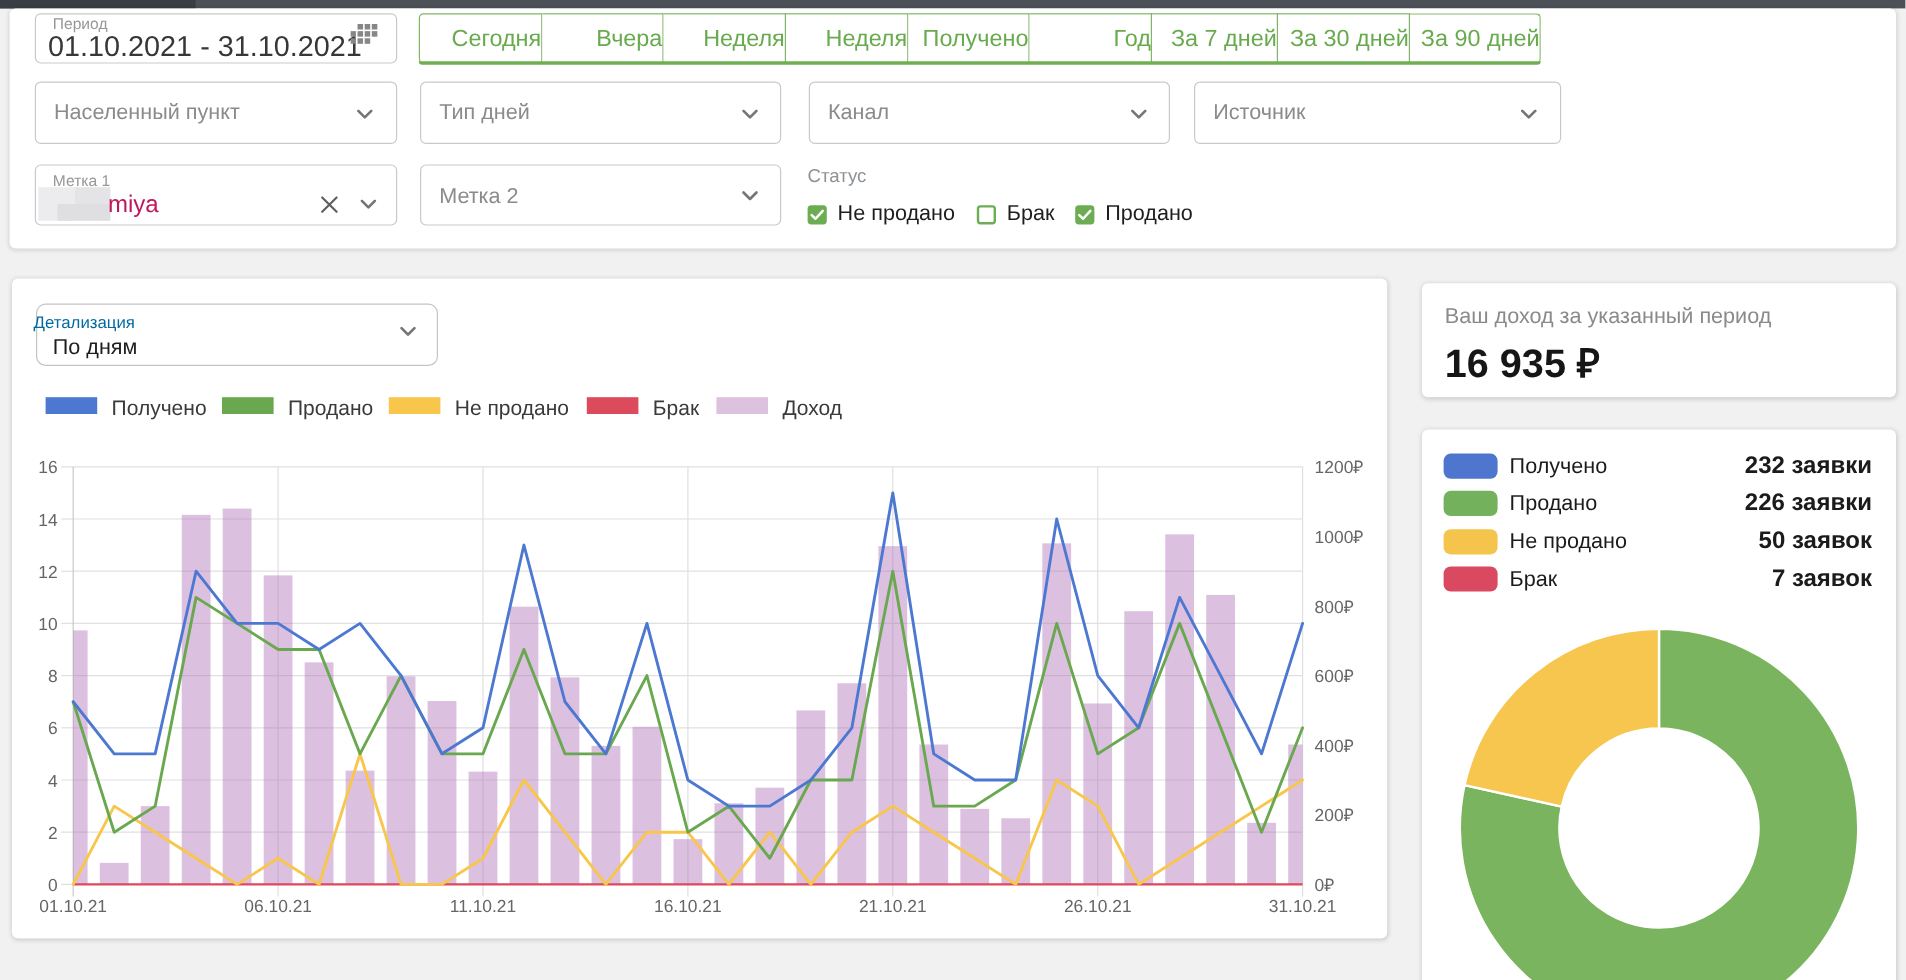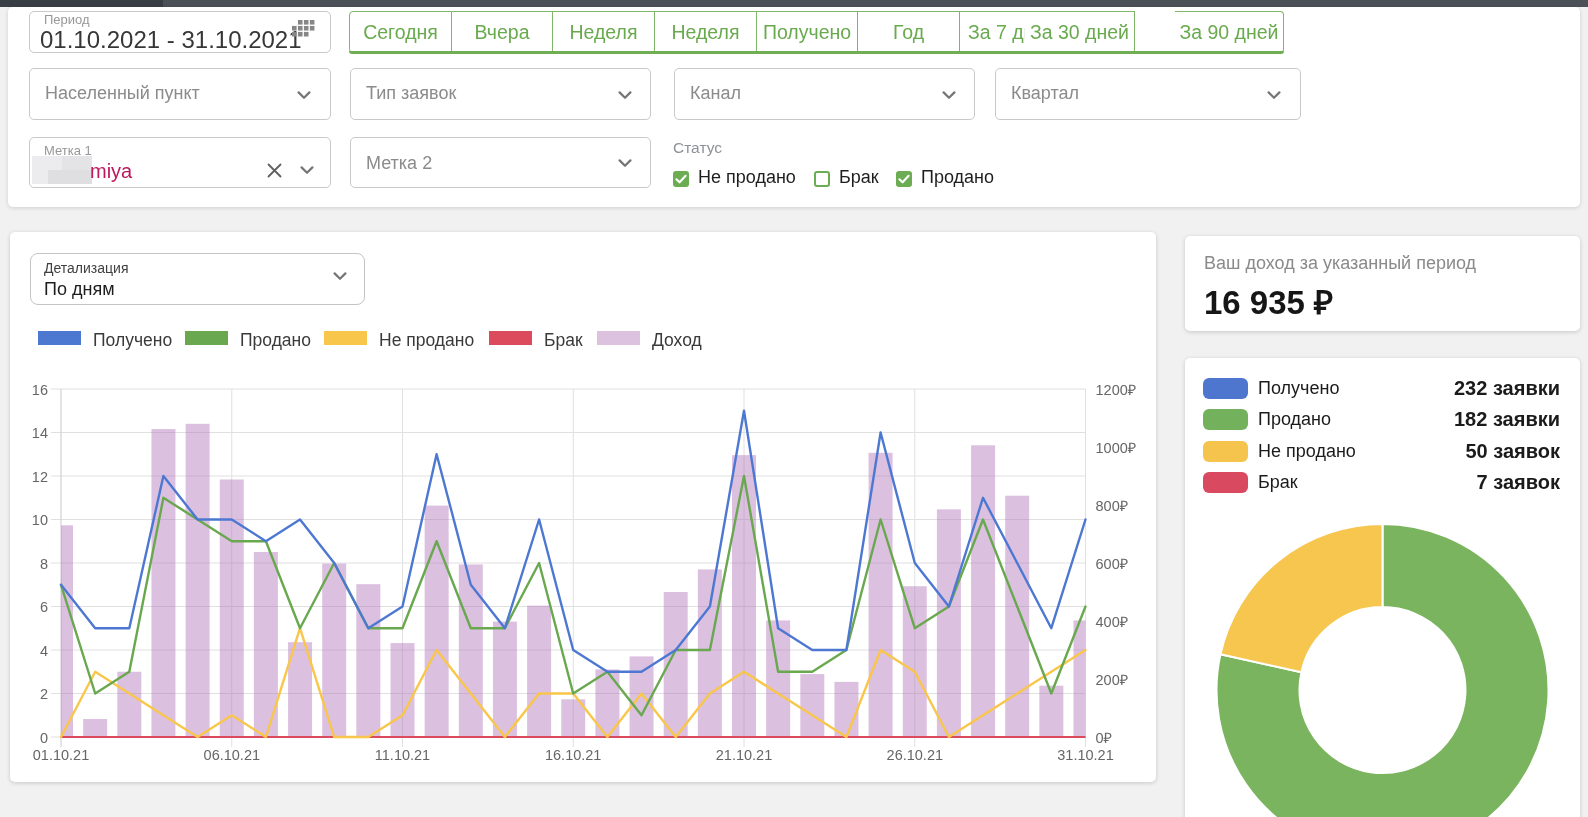--- a/index.html
+++ b/index.html
@@ -1,21 +1,21 @@
 <!DOCTYPE html>
 <html><head><meta charset="utf-8">
 <style>
 *{margin:0;padding:0;box-sizing:border-box}
 html,body{width:1588px;height:817px;overflow:hidden;font-family:"Liberation Sans",sans-serif;background:#f1f1f2;position:relative}
 .abs{position:absolute}
 .card{position:absolute;background:#fff;border-radius:5px;box-shadow:0 1px 4px rgba(0,0,0,.18)}
 .inbox{position:absolute;background:#fff;border:1px solid #c9c9c9;border-radius:5px}
 .flabel{position:absolute;font-size:13px;color:#979797}
 .ph{position:absolute;font-size:18px;color:#8b8b8b}
-.btn{position:absolute;top:11px;height:42px;border:1px solid #80b667;border-left:none;color:#68aa4d;font-size:19.5px;text-align:center;line-height:40px;background:#fff}
+.btn{position:absolute;top:11px;height:42px;border:1px solid #80b667;border-left:none;color:#68aa4d;font-size:19.5px;text-align:right;line-height:40px;background:#fff}
 .cbx{position:absolute;width:16px;height:16px;border-radius:3px}
 .cblbl{position:absolute;font-size:18px;color:#1e1e1e}
 .lgsw{position:absolute;width:43px;height:14px}
 .lglbl{position:absolute;font-size:17.5px;color:#3a3a3a}
 .rsw{position:absolute;left:1203px;width:45px;height:21px;border-radius:6px}
 .rlbl{position:absolute;left:1258px;font-size:18px;color:#1b1b1b}
 .rval{position:absolute;font-size:20px;font-weight:bold;color:#1b1b1b;right:28px;text-align:right}
 </style></head>
 <body>
 
@@ -43,42 +43,42 @@
   </svg>
 
 <div class="abs" style="left:349px;top:11px;width:936px;height:42px">
   <div class="btn" style="left:0;top:0;width:103px;border-left:1px solid #80b667;border-radius:4px 0 0 4px">Сегодня</div>
   <div class="btn" style="left:103px;top:0;width:101px">Вчера</div>
   <div class="btn" style="left:204px;top:0;width:102px">Неделя</div>
   <div class="btn" style="left:306px;top:0;width:102px">Неделя</div>
   <div class="btn" style="left:408px;top:0;width:101px">Получено</div>
   <div class="btn" style="left:509px;top:0;width:102px">Год</div>
   <div class="btn" style="left:611px;top:0;width:105px">За 7 дней</div>
-  <div class="btn" style="left:676px;top:0;width:110px">За 30 дней</div>
+  <div class="btn" style="left:716px;top:0;width:110px">За 30 дней</div>
   <div class="btn" style="left:826px;top:0;width:109px;border-radius:0 4px 4px 0">За 90 дней</div>
   <div class="abs" style="left:0;top:40px;width:935px;height:3px;background:#6fae52;border-radius:0 0 3px 3px"></div>
 </div>
 
 <div class="inbox" style="left:29px;top:68px;width:302px;height:52px"></div>
 <div class="ph" style="left:45px;top:83px">Населенный пункт</div>
 <svg style="position:absolute;left:297px;top:91px;width:14px;height:9px" viewBox="0 0 14 9">
     <path d="M1.6 1.4 L7 6.8 L12.4 1.4" fill="none" stroke="#757575" stroke-width="2.2" stroke-linecap="round" stroke-linejoin="round"></path>
   </svg>
 <div class="inbox" style="left:350px;top:68px;width:301px;height:52px"></div>
-<div class="ph" style="left:366px;top:83px">Тип заявок</div>
+<div class="ph" style="left:366px;top:83px">Тип дней</div>
 <svg style="position:absolute;left:618px;top:91px;width:14px;height:9px" viewBox="0 0 14 9">
     <path d="M1.6 1.4 L7 6.8 L12.4 1.4" fill="none" stroke="#757575" stroke-width="2.2" stroke-linecap="round" stroke-linejoin="round"></path>
   </svg>
 <div class="inbox" style="left:674px;top:68px;width:301px;height:52px"></div>
 <div class="ph" style="left:690px;top:83px">Канал</div>
 <svg style="position:absolute;left:942px;top:91px;width:14px;height:9px" viewBox="0 0 14 9">
     <path d="M1.6 1.4 L7 6.8 L12.4 1.4" fill="none" stroke="#757575" stroke-width="2.2" stroke-linecap="round" stroke-linejoin="round"></path>
   </svg>
 <div class="inbox" style="left:995px;top:68px;width:306px;height:52px"></div>
-<div class="ph" style="left:1011px;top:83px">Квартал</div>
+<div class="ph" style="left:1011px;top:83px">Источник</div>
 <svg style="position:absolute;left:1267px;top:91px;width:14px;height:9px" viewBox="0 0 14 9">
     <path d="M1.6 1.4 L7 6.8 L12.4 1.4" fill="none" stroke="#757575" stroke-width="2.2" stroke-linecap="round" stroke-linejoin="round"></path>
   </svg>
 
 <div class="inbox" style="left:29px;top:137px;width:302px;height:51px"></div>
 <div class="flabel" style="left:44px;top:143px">Метка 1</div>
 <div class="abs" style="left:32px;top:156px;width:30px;height:28px;background:#ececee"></div>
 <div class="abs" style="left:62px;top:156px;width:30px;height:14px;background:#e4e4e6"></div>
 <div class="abs" style="left:48px;top:170px;width:44px;height:14px;background:#dfdfe1"></div>
 <div class="abs" style="left:90px;top:160px;font-size:20px;color:#be185d">miya</div>
@@ -105,21 +105,21 @@
 <div class="cblbl" style="left:839px;top:167px">Брак</div>
 <div class="cbx" style="left:896px;top:171px;background:#6cad53">
     <svg viewBox="0 0 16 16" style="position:absolute;left:0;top:0;width:16px;height:16px">
       <path d="M3.4 8.3 L6.6 11.3 L12.6 4.8" fill="none" stroke="#fff" stroke-width="2.1" stroke-linecap="round" stroke-linejoin="round"></path>
     </svg>
   </div>
 <div class="cblbl" style="left:921px;top:167px">Продано</div>
 
 <div class="card" style="left:10px;top:232px;width:1146px;height:550px"></div>
 <div class="abs" style="left:30px;top:253px;width:335px;height:52px;border:1px solid #c4c4c4;border-radius:8px;background:#fff"></div>
-<div class="abs" style="left:44px;top:260px;font-size:14px;color:#404040">Детализация</div>
+<div class="abs" style="left:28px;top:260px;font-size:14px;color:#0369a1">Детализация</div>
 <div class="abs" style="left:44px;top:279px;font-size:18px;color:#1d1d1d">По дням</div>
 <svg style="position:absolute;left:333px;top:272px;width:14px;height:9px" viewBox="0 0 14 9">
     <path d="M1.6 1.4 L7 6.8 L12.4 1.4" fill="none" stroke="#757575" stroke-width="2.2" stroke-linecap="round" stroke-linejoin="round"></path>
   </svg>
 
 <div class="lgsw" style="left:38px;top:331px;background:#4d78d2"></div>
 <div class="lglbl" style="left:93px;top:330px">Получено</div>
 <div class="lgsw" style="left:185px;top:331px;background:#69a84f"></div>
 <div class="lglbl" style="left:240px;top:330px">Продано</div>
 <div class="lgsw" style="left:324px;top:331px;background:#f8c64b"></div>
@@ -220,21 +220,21 @@
 <div class="card" style="left:1185px;top:236px;width:395px;height:95px"></div>
 <div class="abs" style="left:1204px;top:253px;font-size:18px;color:#8a8a8a">Ваш доход за указанный период</div>
 <div class="abs" style="left:1204px;top:279px;font-size:33px;font-weight:bold;color:#161616">16 935 ₽</div>
 
 <div class="card" style="left:1185px;top:358px;width:395px;height:540px"></div>
 <div class="rsw" style="top:378px;background:#4f76cf"></div>
 <div class="rlbl" style="top:378px">Получено</div>
 <div class="rval" style="top:377px;width:1560px">232 заявки</div>
 <div class="rsw" style="top:409px;background:#73b15c"></div>
 <div class="rlbl" style="top:409px">Продано</div>
-<div class="rval" style="top:408px;width:1560px">182 заявки</div>
+<div class="rval" style="top:408px;width:1560px">226 заявки</div>
 <div class="rsw" style="top:441px;background:#f5c44c"></div>
 <div class="rlbl" style="top:441px">Не продано</div>
 <div class="rval" style="top:440px;width:1560px">50 заявок</div>
 <div class="rsw" style="top:472px;background:#d9495f"></div>
 <div class="rlbl" style="top:472px">Брак</div>
 <div class="rval" style="top:471px;width:1560px">7 заявок</div>
 <svg style="position:absolute;left:1185px;top:500px;width:395px;height:317px" viewBox="1185 500 395 317">
 <path d="M1382.5 524.0 A166.0 166.0 0 1 1 1220.4 654.3 L1301.4 672.2 A83.0 83.0 0 1 0 1382.5 607.0 Z" fill="#7bb45e" stroke="#fff" stroke-width="2"></path>
 <path d="M1220.4 654.3 A166.0 166.0 0 0 1 1382.5 524.0 L1382.5 607.0 A83.0 83.0 0 0 0 1301.4 672.2 Z" fill="#f6c64e" stroke="#fff" stroke-width="2"></path>
 </svg>

